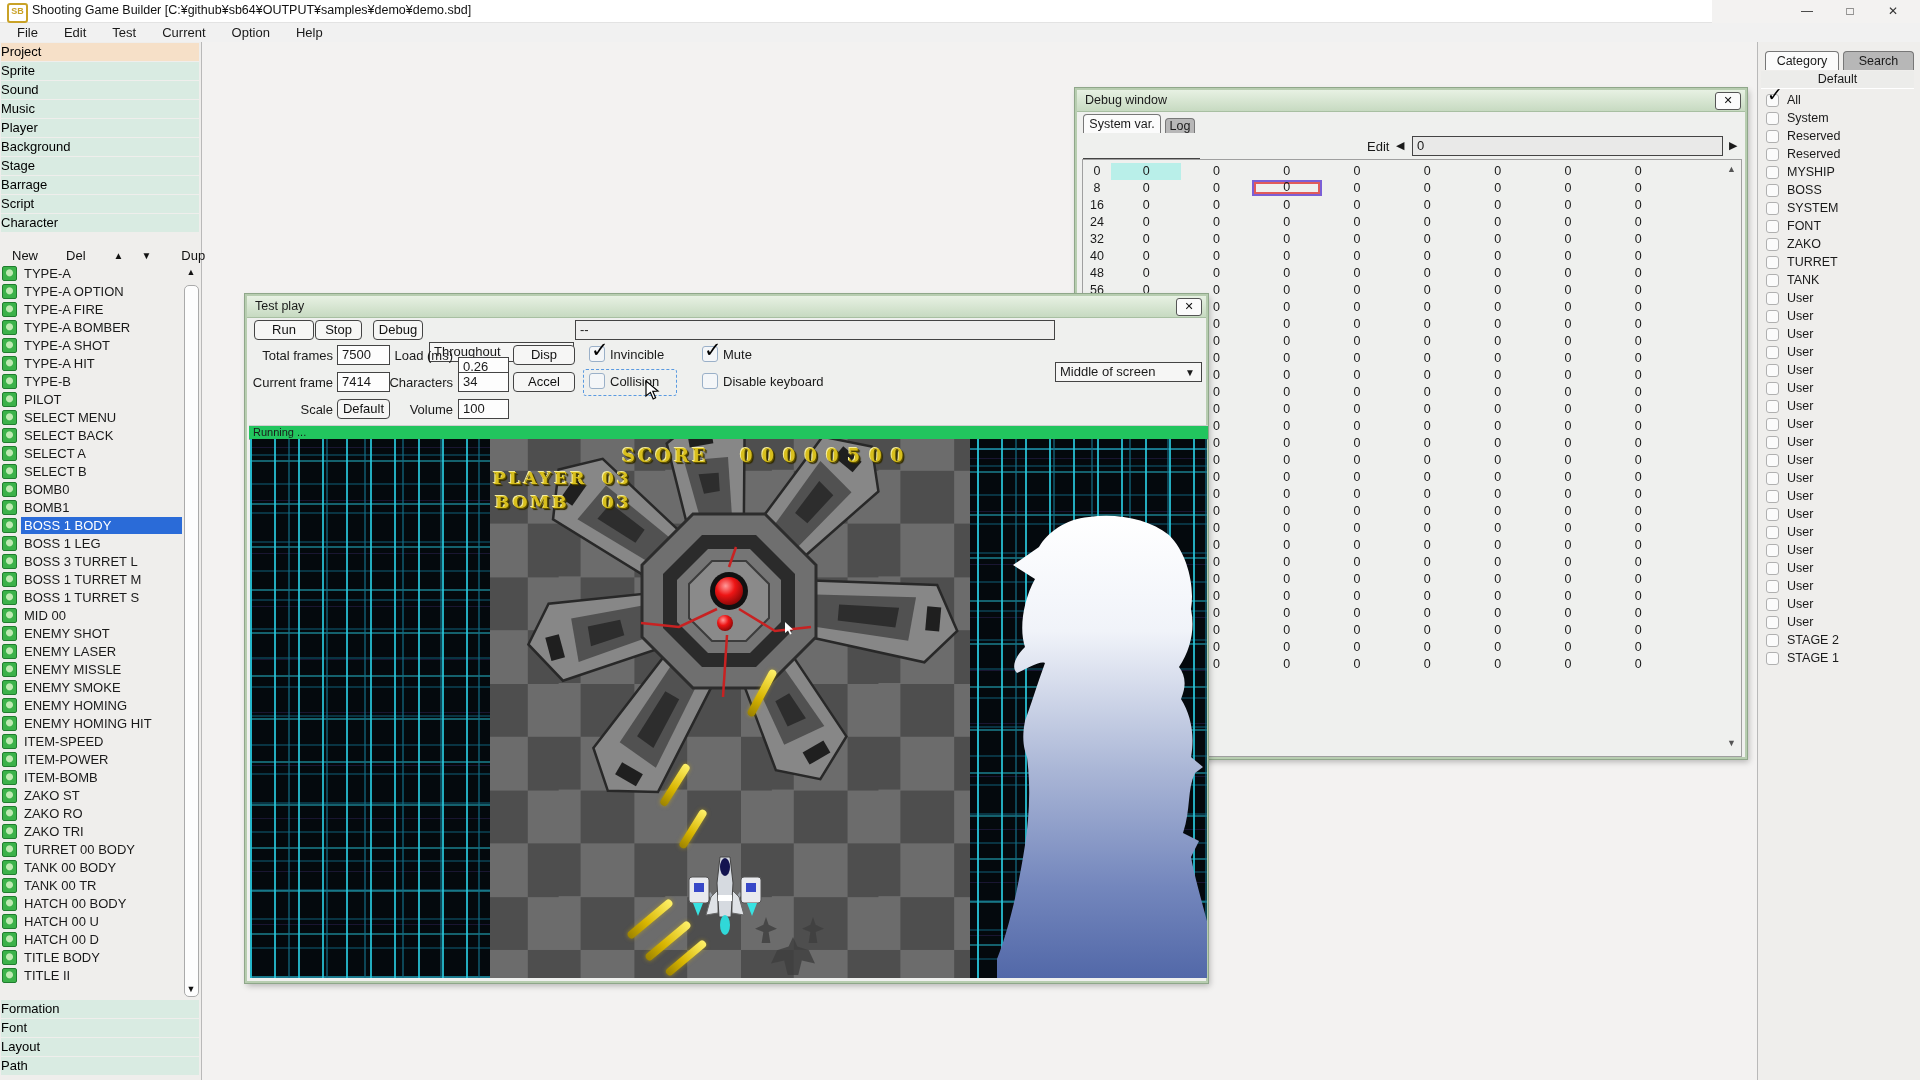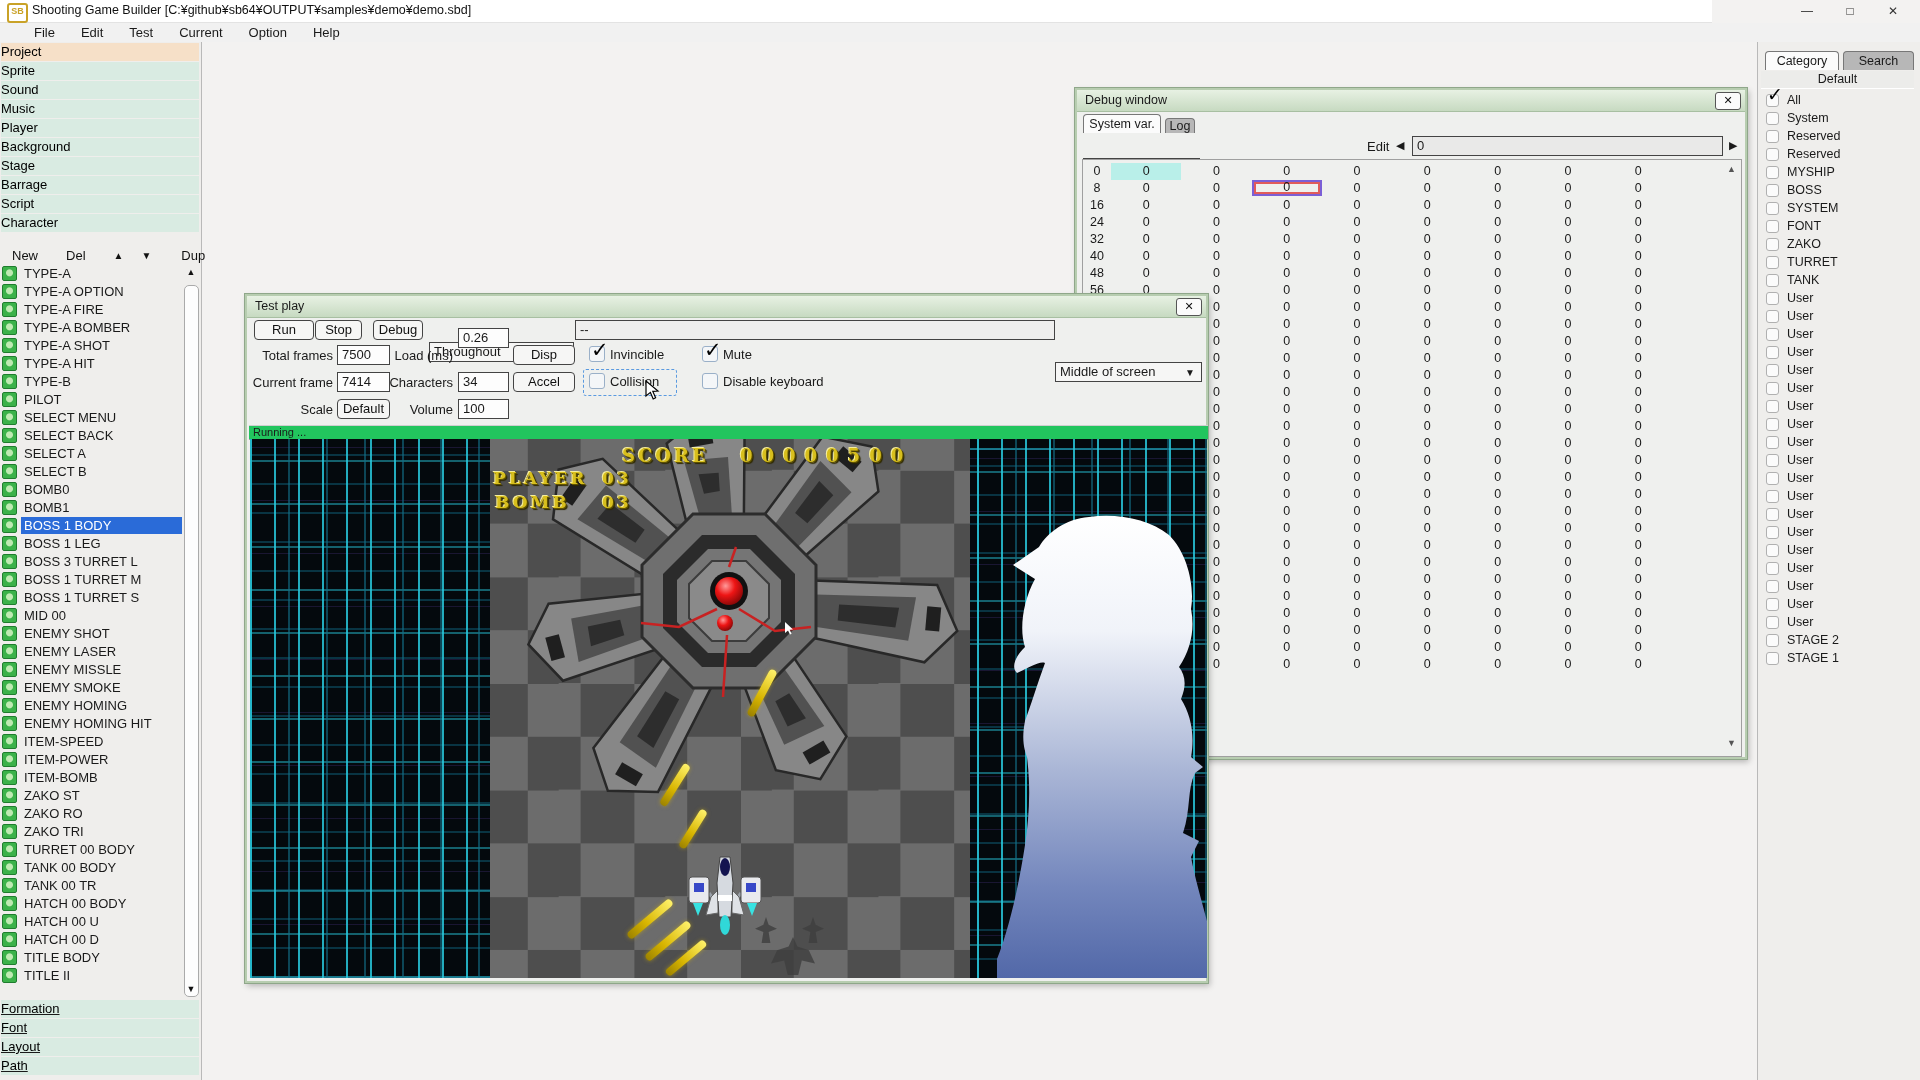--- a/index.html
+++ b/index.html
@@ -7,38 +7,38 @@
        background:#f3f2f1;font-family:"Liberation Sans","DejaVu Sans",sans-serif;
        font-size:13px;color:#1a1a1a;-webkit-font-smoothing:antialiased;}
   .abs{position:absolute;}
 
   
   .titlebar{left:0;top:0;width:1712px;height:22px;background:#ffffff;border-bottom:1px solid #e3e3e3;}
   .app-icon{left:7px;top:3px;width:17px;height:16px;border:2px solid #c9a227;border-radius:3px;
             color:#c9a227;font-size:9px;font-weight:bold;text-align:center;line-height:13px;}
   .title-text{left:32px;top:3px;font-size:12.5px;color:#111;white-space:nowrap;}
   .win-btn{top:0;width:34px;height:22px;text-align:center;line-height:22px;font-size:12px;color:#333;}
-  .menubar{left:0;top:23px;width:1920px;height:19px;background:#f1f1f1;display:flex;align-items:center;padding-left:21px;box-sizing:border-box;}
+  .menubar{left:0;top:23px;width:1920px;height:19px;background:#f1f1f1;display:flex;align-items:center;padding-left:4px;box-sizing:border-box;}
   .menu-item{padding:0 13px;height:19px;line-height:19px;font-size:13px;}
 
   
   .left-panel{left:0;top:42px;width:202px;height:1038px;background:#efeeec;border-right:1px solid #b9b9b9;box-sizing:border-box;}
   .cat-btn{width:198px;height:18px;margin:1px 0 1px 1px;background:#d9ebe2;text-align:left;line-height:18px;font-size:13px;color:#000000;}
   .cat-btn.active{background:#f6e0c8;}
   .list-toolbar{position:absolute;left:0;top:204px;width:200px;height:18px;display:flex;align-items:center;}
   .tool-lbl{font-size:13px;color:#111;}
   .sprite-list{position:absolute;left:2px;top:222px;width:180px;height:730px;}
   .sprite-row{height:18px;display:flex;align-items:center;}
   .sprite-icon{width:15px;height:15px;margin-right:4px;border:1px solid #1f7d2e;border-radius:2px;
       background:radial-gradient(circle at 50% 45%, #bfeab2 0 3px, #3cb24a 4px);box-sizing:border-box;flex:0 0 15px;}
   .sprite-label{font-size:13px;white-space:nowrap;padding:0 3px;line-height:17px;}
   .sprite-row.selected .sprite-label{background:#2a6bd8;color:#fff;width:100%;}
   .list-scroll-track{left:184px;top:243px;width:13px;height:710px;background:#fdfdfd;border:1px solid #aaa;border-radius:5px;}
   .scroll-arrow{left:184px;width:14px;height:12px;text-align:center;font-size:9px;color:#111;line-height:12px;}
-  .bottom-btns{position:absolute;left:0;top:957px;width:200px;text-decoration:underline;}
+  .bottom-btns{position:absolute;left:0;top:957px;width:200px;}
 
   
   .right-panel{left:1757px;top:42px;width:163px;height:1038px;background:#efeeec;border-left:1px solid #b9b9b9;box-sizing:border-box;}
   .rtab{top:9px;height:19px;line-height:19px;text-align:center;font-size:12.5px;border:1px solid #777;border-bottom:none;border-radius:4px 4px 0 0;box-sizing:border-box;}
   .rtab.active{background:#fbfbfb;}
   .rtab.inactive{background:#b7b7b7;}
   .rp-header{left:3px;top:29px;width:153px;height:17px;background:#ececea;border-bottom:1px solid #fff;
              text-align:center;line-height:17px;font-size:12.5px;}
   .rp-items{position:absolute;left:8px;top:49px;width:150px;}
   .rp-row{height:18px;display:flex;align-items:center;position:relative;}
@@ -819,21 +819,21 @@
     </div>
     <div class="abs field" style="left:328px;top:24px;width:480px;height:20px;line-height:17px;background:#efefee">--</div>
     <div class="abs dropdown" style="left:808px;top:24px;width:147px;height:20px;line-height:17px">
       <span>Middle of screen</span>
       <span class="dd-arrow">▼</span>
     </div>
 
     <div class="abs flabel" style="left:0;top:52px;width:86px">Total frames</div>
     <div class="abs field" style="left:90px;top:49px;width:53px;height:20px;line-height:17px">7500</div>
     <div class="abs flabel" style="left:120px;top:52px;width:86px">Load (ms)</div>
-    <div class="abs field" style="left:211px;top:32px;width:51px;height:20px;line-height:17px">0.26</div>
+    <div class="abs field" style="left:211px;top:61px;width:51px;height:20px;line-height:17px">0.26</div>
     <div class="abs btn" style="left:266px;top:49px;width:62px;height:20px;line-height:17px">Disp</div>
 
     <div class="abs flabel" style="left:0;top:79px;width:86px">Current frame</div>
     <div class="abs field" style="left:90px;top:76px;width:53px;height:20px;line-height:17px">7414</div>
     <div class="abs flabel" style="left:120px;top:79px;width:86px">Characters</div>
     <div class="abs field" style="left:211px;top:76px;width:51px;height:20px;line-height:17px">34</div>
     <div class="abs btn" style="left:266px;top:76px;width:62px;height:20px;line-height:17px">Accel</div>
 
     <div class="abs flabel" style="left:0;top:106px;width:86px">Scale</div>
     <div class="abs btn" style="left:90px;top:103px;width:53px;height:20px;line-height:17px">Default</div>

